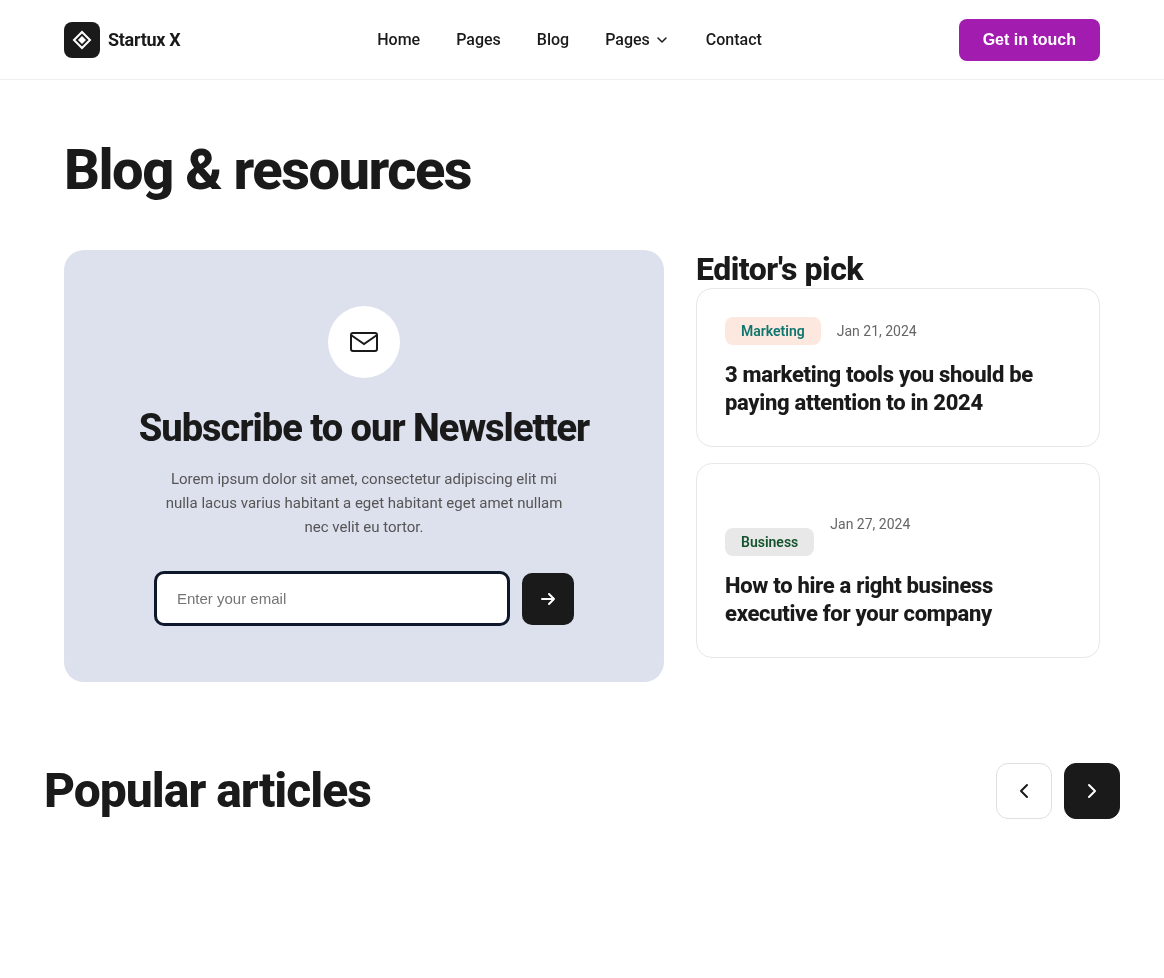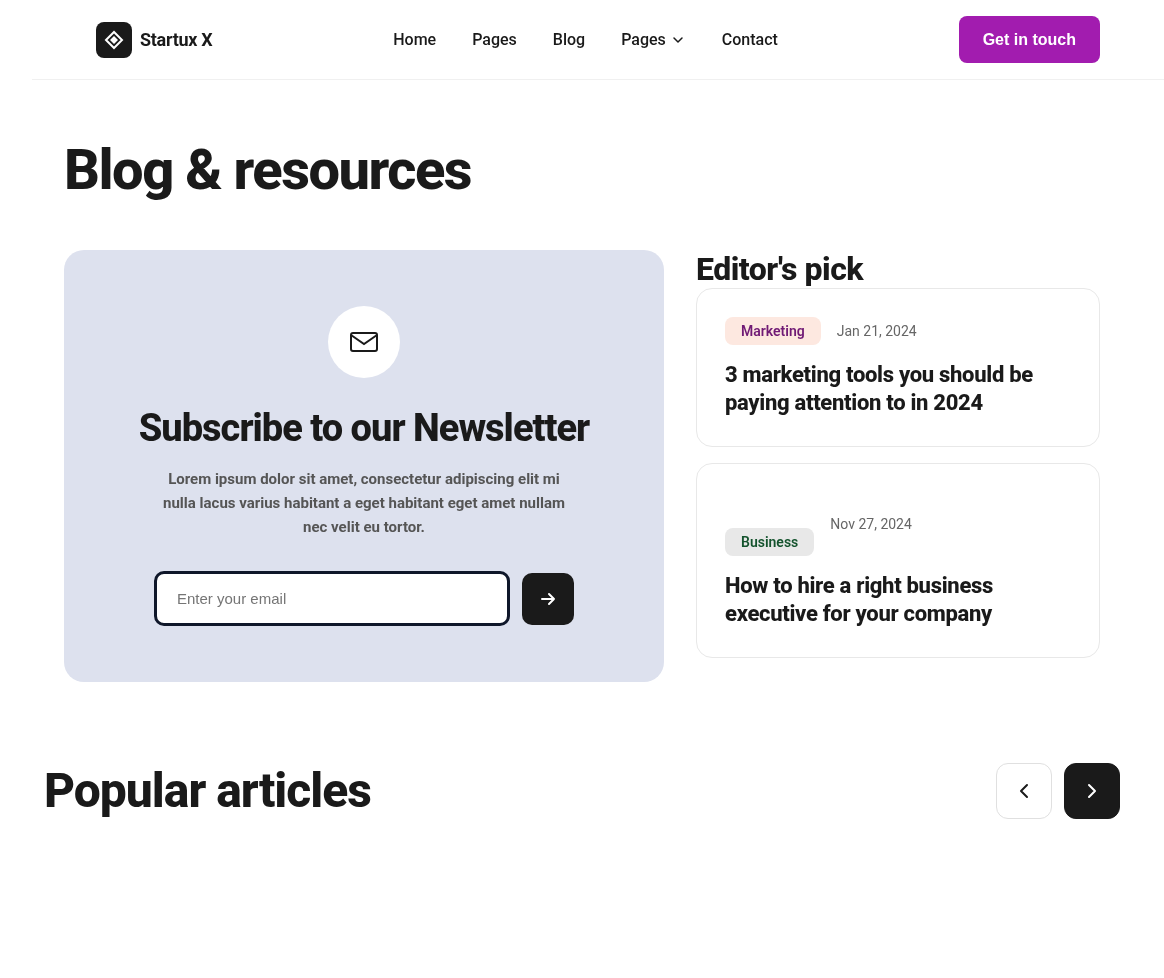--- a/index.html
+++ b/index.html
@@ -12,25 +12,25 @@
       font-family: -apple-system, BlinkMacSystemFont, 'Segoe UI', Roboto, Helvetica, Arial, sans-serif;
       background: #ffffff;
       color: #1a1a1a;
       width: 1164px;
       min-height: 978px;
     }
 
     
     nav {
       display: flex;
+      align-items: center;
       justify-content: space-between;
       padding: 16px 64px;
       height: 80px;
       border-bottom: 1px solid #f0f0f0;
-      margin-left: 32px;
     }
 
     .logo-wrap {
       display: flex;
       align-items: center;
       gap: 8px;
       text-decoration: none;
       color: #1a1a1a;
     }
 
@@ -137,21 +137,20 @@
       line-height: 1.2;
       margin-bottom: 16px;
     }
 
     .subscribe-desc {
       font-size: 15px;
       color: #555;
       line-height: 1.6;
       max-width: 420px;
       margin-bottom: 32px;
-      font-weight: bold;
     }
 
     .email-form {
       display: flex;
       align-items: center;
       gap: 12px;
       width: 100%;
       max-width: 420px;
     }
 
@@ -207,21 +206,21 @@
 
     .tag {
       padding: 6px 16px;
       border-radius: 8px;
       font-size: 14px;
       font-weight: 600;
     }
 
     .tag-marketing {
       background: #fde8e0;
-      color: #701a75;
+      color: #0f766e;
     }
 
     .tag-business {
       background: #e8e8e8;
       color: #14532d;
       margin-top: 36px;
     }
 
     .article-date {
       font-size: 14px;
@@ -338,21 +337,21 @@
         <div class="article-meta">
           <span class="tag tag-marketing">Marketing</span>
           <span class="article-date">Jan 21, 2024</span>
         </div>
         <h3 class="article-title">3 marketing tools you should be paying attention to in 2024</h3>
       </div>
 
       <div class="article-card">
         <div class="article-meta">
           <span class="tag tag-business">Business</span>
-          <span class="article-date">Nov 27, 2024</span>
+          <span class="article-date">Jan 27, 2024</span>
         </div>
         <h3 class="article-title">How to hire a right business executive for your company</h3>
       </div>
     </div>
 
   </div>
 </main>
 
 <div class="popular-section">
   <h2 class="popular-title">Popular articles</h2>

